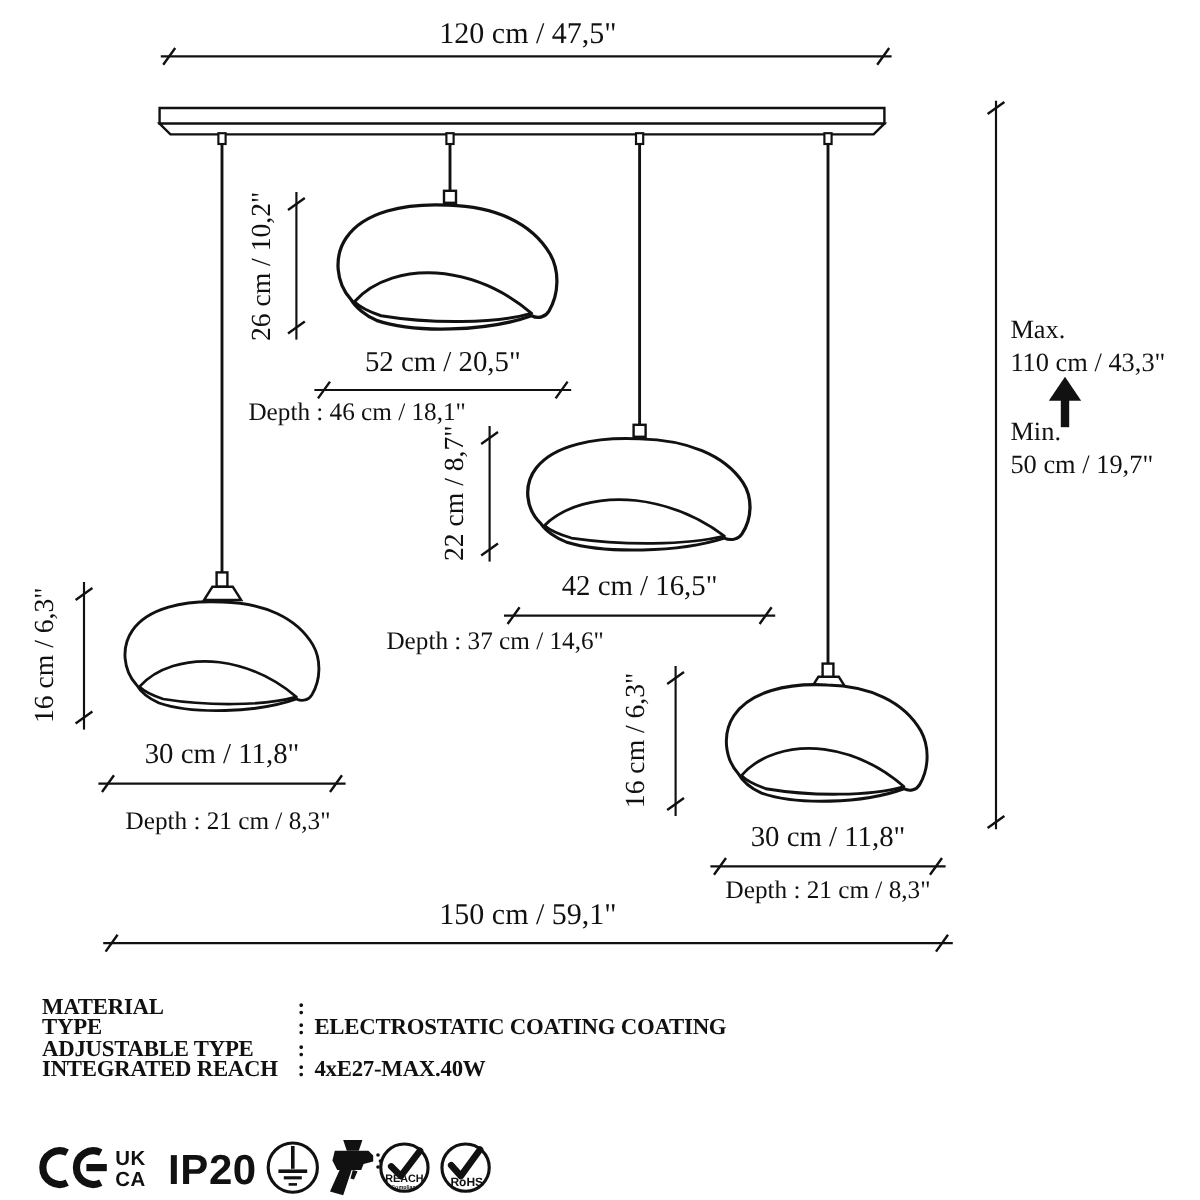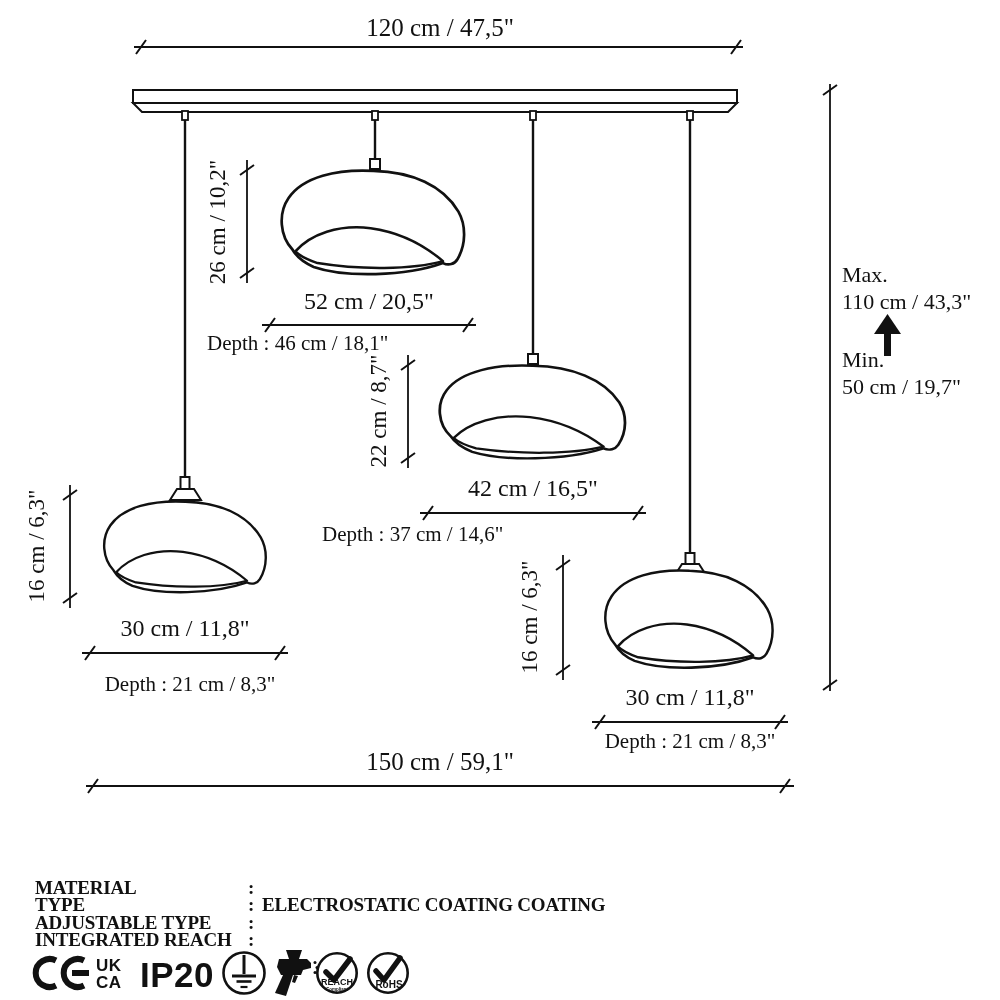--- a/index.html
+++ b/index.html
@@ -8,21 +8,21 @@
   #drawing{position:absolute;left:0;top:0;}
   svg text{fill:#111;font-family:"Liberation Serif",serif;}
   .dim-main{font-size:24px;}
   .dim-big{font-size:25px;}
   .dim-depth{font-size:21px;}
   .dim-side{font-size:22px;}
   .dim-rot{font-size:23px;}
   .sans-b{font-family:"Liberation Sans",sans-serif;font-weight:bold;}
   
   .specs{position:absolute;left:35px;top:831px;width:640px;font-weight:bold;
-         font-size:19px;line-height:17.4px;letter-spacing:-0.2px;color:#111;margin-top:48px;}
+         font-size:19px;line-height:17.4px;letter-spacing:-0.2px;color:#111;}
   .spec-row{display:flex;}
   .spec-label{width:213px;flex:0 0 auto;}
   .spec-sep{width:14px;flex:0 0 auto;}
   .spec-value{flex:1;}
 </style>
 </head>
 <body>
 
 <div id="page">
 
@@ -212,16 +212,17 @@
       <span class="spec-sep">:</span>
       <span class="spec-value">ELECTROSTATIC COATING COATING</span>
     </div>
     <div class="spec-row">
       <span class="spec-label">ADJUSTABLE TYPE</span>
       <span class="spec-sep">:</span>
     </div>
     <div class="spec-row">
       <span class="spec-label">INTEGRATED REACH</span>
       <span class="spec-sep">:</span>
+      <span class="spec-value">4xE27-MAX.40W</span>
     </div>
   </div>
 
 </div>
 
 </body></html>

